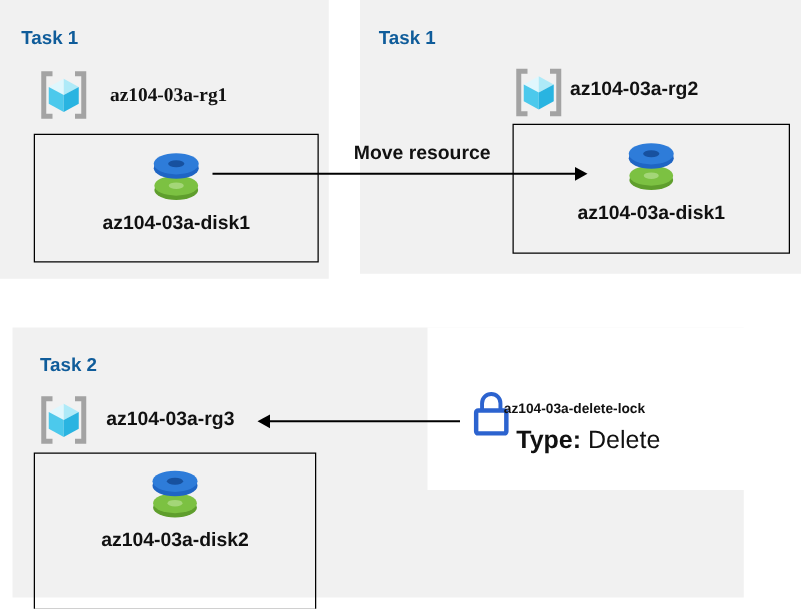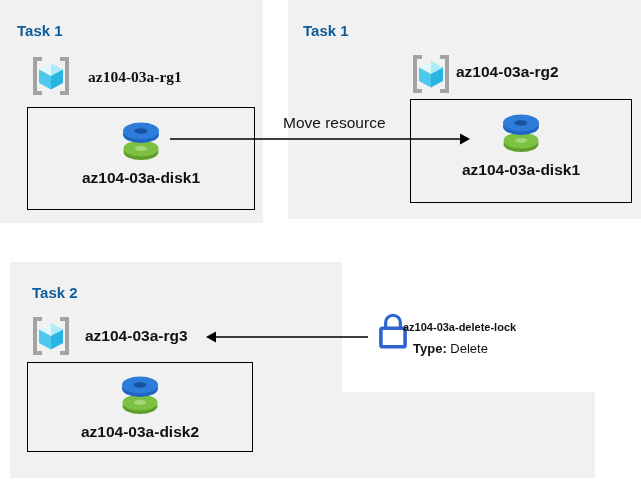--- a/index.html
+++ b/index.html
@@ -35,36 +35,36 @@
   #rg1-label { left:88px; top:68px;font-family:Liberation Serif, serif; }
   #rg2-label { left:456px; top:63px; }
   #rg3-label { left:85px; top:327px; }
 
   .res-box {
     position:absolute; border:1.5px solid var(--box-border,#000);
     display:flex; flex-direction:column; align-items:center; box-sizing:border-box;
   }
   #box1 { left:27px;  top:107px; width:228px; height:103px; padding-top:11px; }
   #box2 { left:410px; top:99px;  width:222px; height:104px; padding-top:11px; }
-  #box3 { left:27px;  top:362px; width:226px; height:90px; padding-top:10px; }
+  #box3 { left:27px;  top:362px; width:226px; height:126px; padding-top:10px; }
   .res-box .disk-label {
     font-size:15.5px; font-weight:700; margin-top:4px; white-space:nowrap;text-align:right;
   }
 
   .arrow-svg { position:absolute; overflow:visible; }
   #move-arrow { left:168px; top:131px; }
   #lock-arrow { left:206px; top:330px; }
   .arrow-line { stroke:var(--arrow-color,#000); stroke-width:1.6; }
   .arrow-head { fill:var(--arrow-color,#000); }
 
-  #move-label { position:absolute; left:283px; top:114px; font-size:15.5px; font-weight:400; white-space:nowrap; }
+  #move-label { position:absolute; left:283px; top:114px; font-size:15.5px; font-weight:700; white-space:nowrap; }
 
   #lock-icon { position:absolute; left:375px; top:311px; }
   #lock-title { position:absolute; left:403px; top:321px; font-size:11px; font-weight:700; white-space:nowrap; }
-  #lock-type  { position:absolute; left:413px; top:341px; font-size:13px; white-space:nowrap; }
+  #lock-type  { position:absolute; left:413px; top:341px; font-size:20px; white-space:nowrap; }
   #lock-type .t-label { font-weight:700; }
 
   
   .rg-bracket   { stroke:var(--rg-bracket,#a3a3a3); stroke-width:4; fill:none; }
   .rg-top-left  { fill:var(--rg-top-left,#e0f7fd); }
   .rg-top-right { fill:var(--rg-top-right,#aeeaf8); }
   .rg-face-left { fill:var(--rg-face-left,#4cc9ec); }
   .rg-face-right{ fill:var(--rg-face-right,#29b4e1); }
   .disk-blue-side  { fill:var(--disk-blue-side,#1f65c4); }
   .disk-blue-top   { fill:var(--disk-blue-top,#2e7cd9); }

